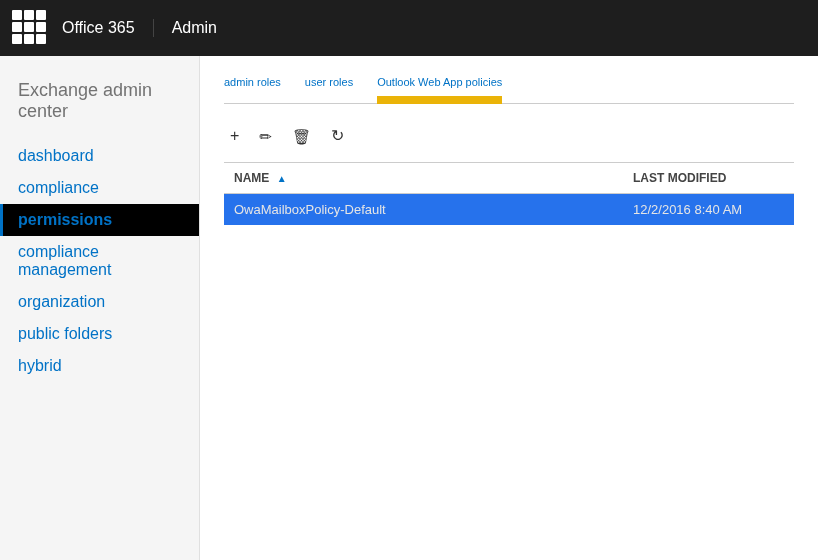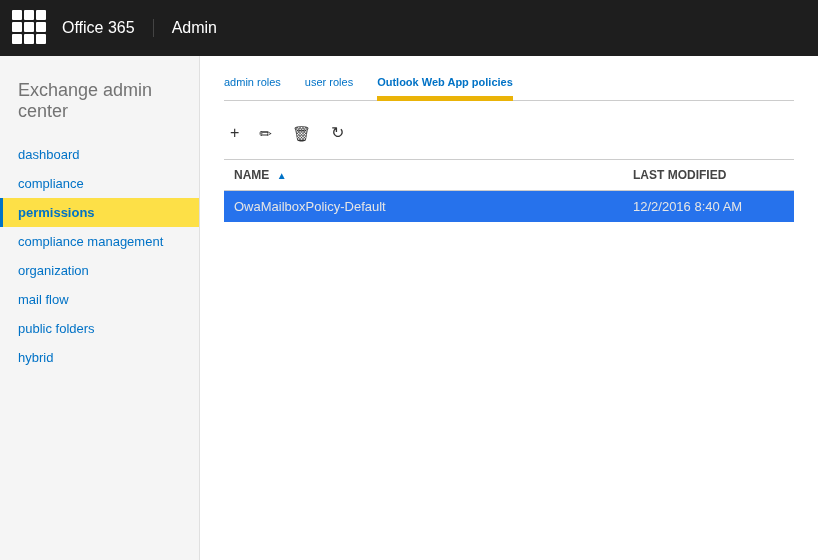--- a/index.html
+++ b/index.html
@@ -63,27 +63,27 @@
       color: #737373;
       font-size: 18px;
       font-weight: 300;
     }
     .sidebar-nav {
       margin-top: 8px;
     }
     .sidebar-item {
       padding: 7px 18px;
       color: #0072c6;
-      font-size: 13px;
+      font-size: 16px;
       cursor: pointer;
       display: block;
       text-decoration: none;
     }
     .sidebar-item.active {
-      background: #fde047;
+      background: #000000;
       color: #0072c6;
       font-weight: 600;
       border-left: 3px solid #0072c6;
       padding-left: 15px;
     }
 
     
     .main-content {
       flex: 1;
       padding: 20px 24px;
@@ -103,22 +103,22 @@
       color: #0072c6;
       font-size: 11px;
       cursor: pointer;
       padding-bottom: 8px;
       text-decoration: none;
       border-bottom: 2px solid transparent;
       margin-bottom: -1px;
     }
     .tab.active {
       color: #0072c6;
-      font-weight: 700;
-      border-bottom: 5px solid #eab308;
+      font-weight: 400;
+      border-bottom: 8px solid #eab308;
     }
 
     
     .toolbar {
       display: flex;
       gap: 8px;
       margin-bottom: 14px;
       align-items: center;
     }
     .toolbar-btn {
@@ -195,21 +195,20 @@
   <div class="sidebar">
     <div class="page-title-area">
       <div class="page-title">Exchange admin center</div>
     </div>
     <nav class="sidebar-nav">
       <a class="sidebar-item">dashboard</a>
       <a class="sidebar-item">compliance</a>
       <a class="sidebar-item active">permissions</a>
       <a class="sidebar-item">compliance management</a>
       <a class="sidebar-item">organization</a>
-      <a class="sidebar-item">mail flow</a>
       <a class="sidebar-item">public folders</a>
       <a class="sidebar-item">hybrid</a>
     </nav>
   </div>
 
   <div class="main-content">
 
     <div class="tabs">
       <a class="tab">admin roles</a>
       <a class="tab">user roles</a>

